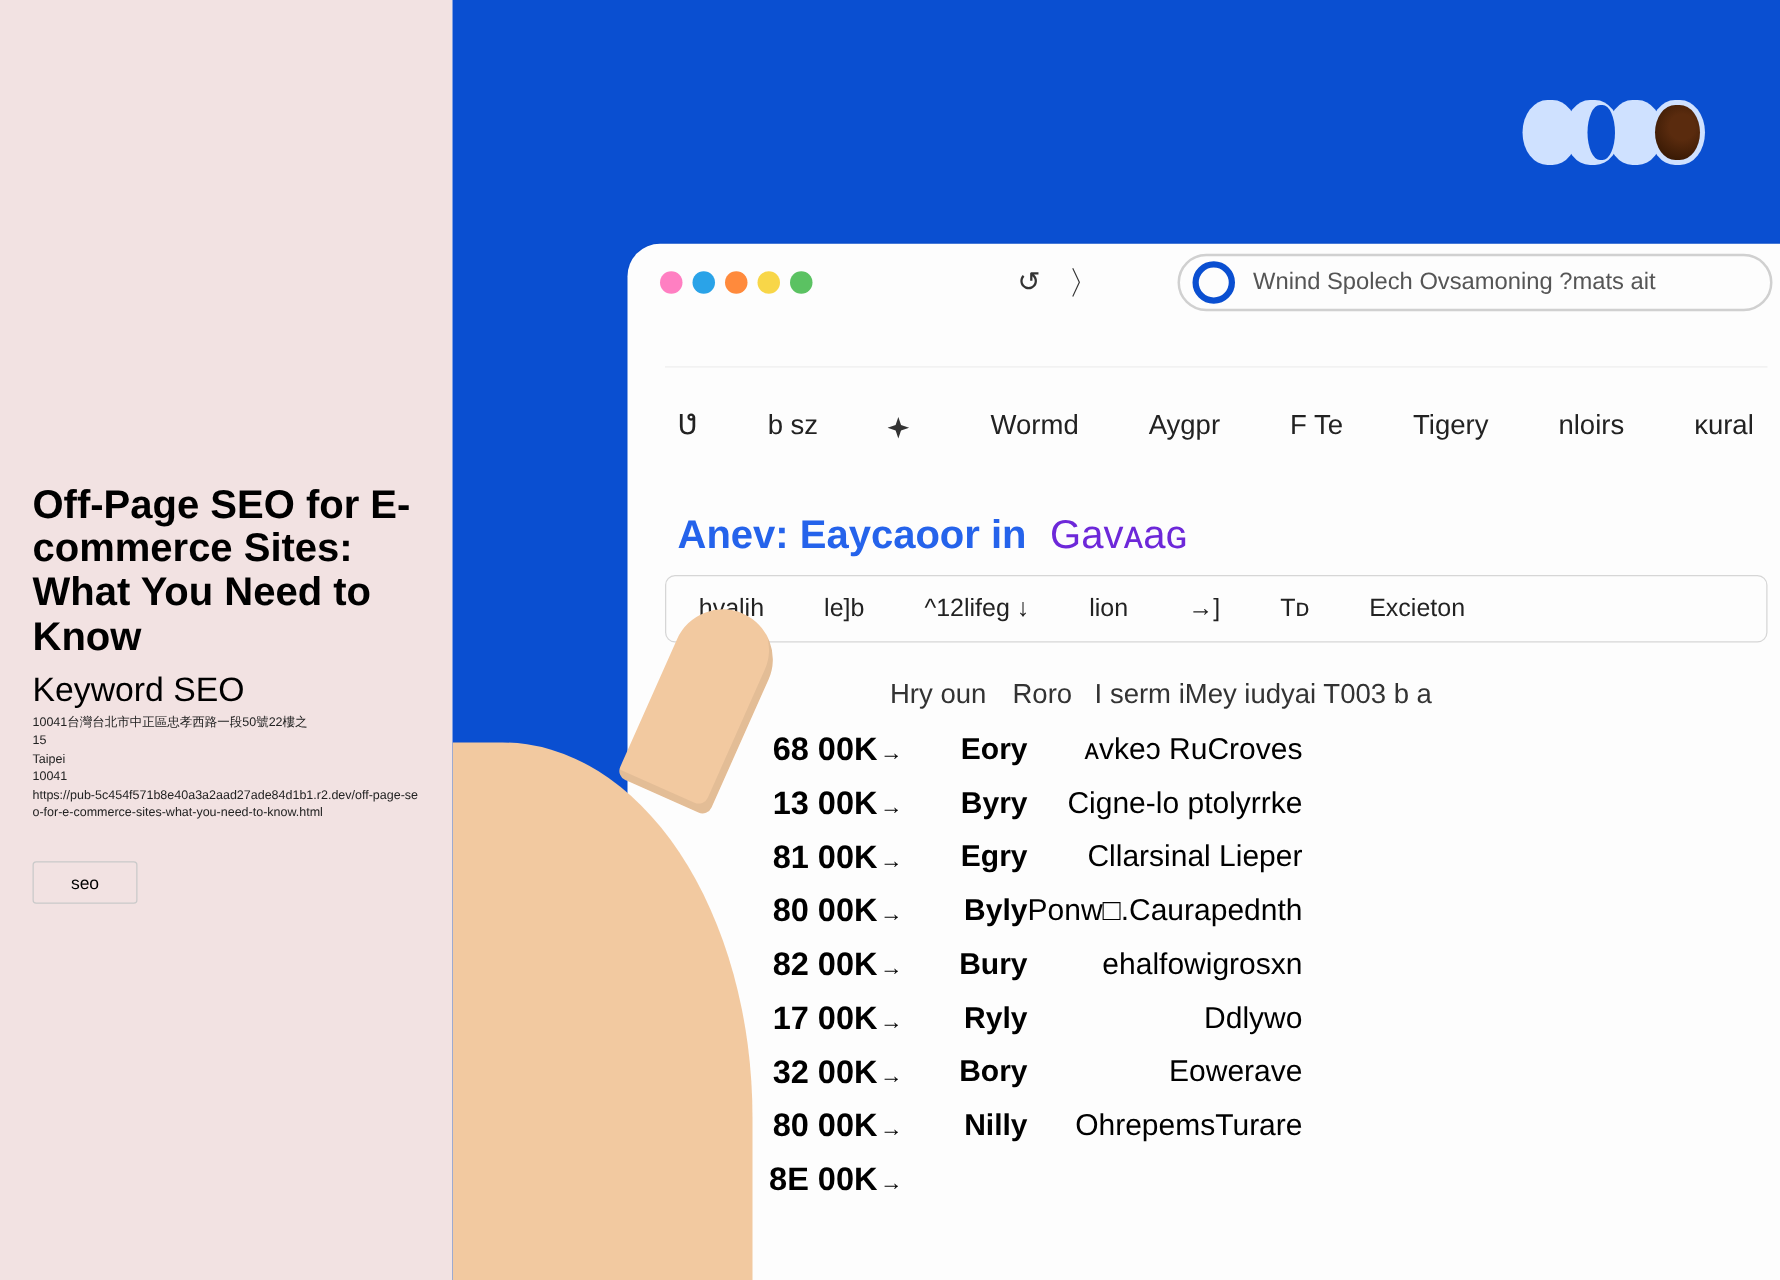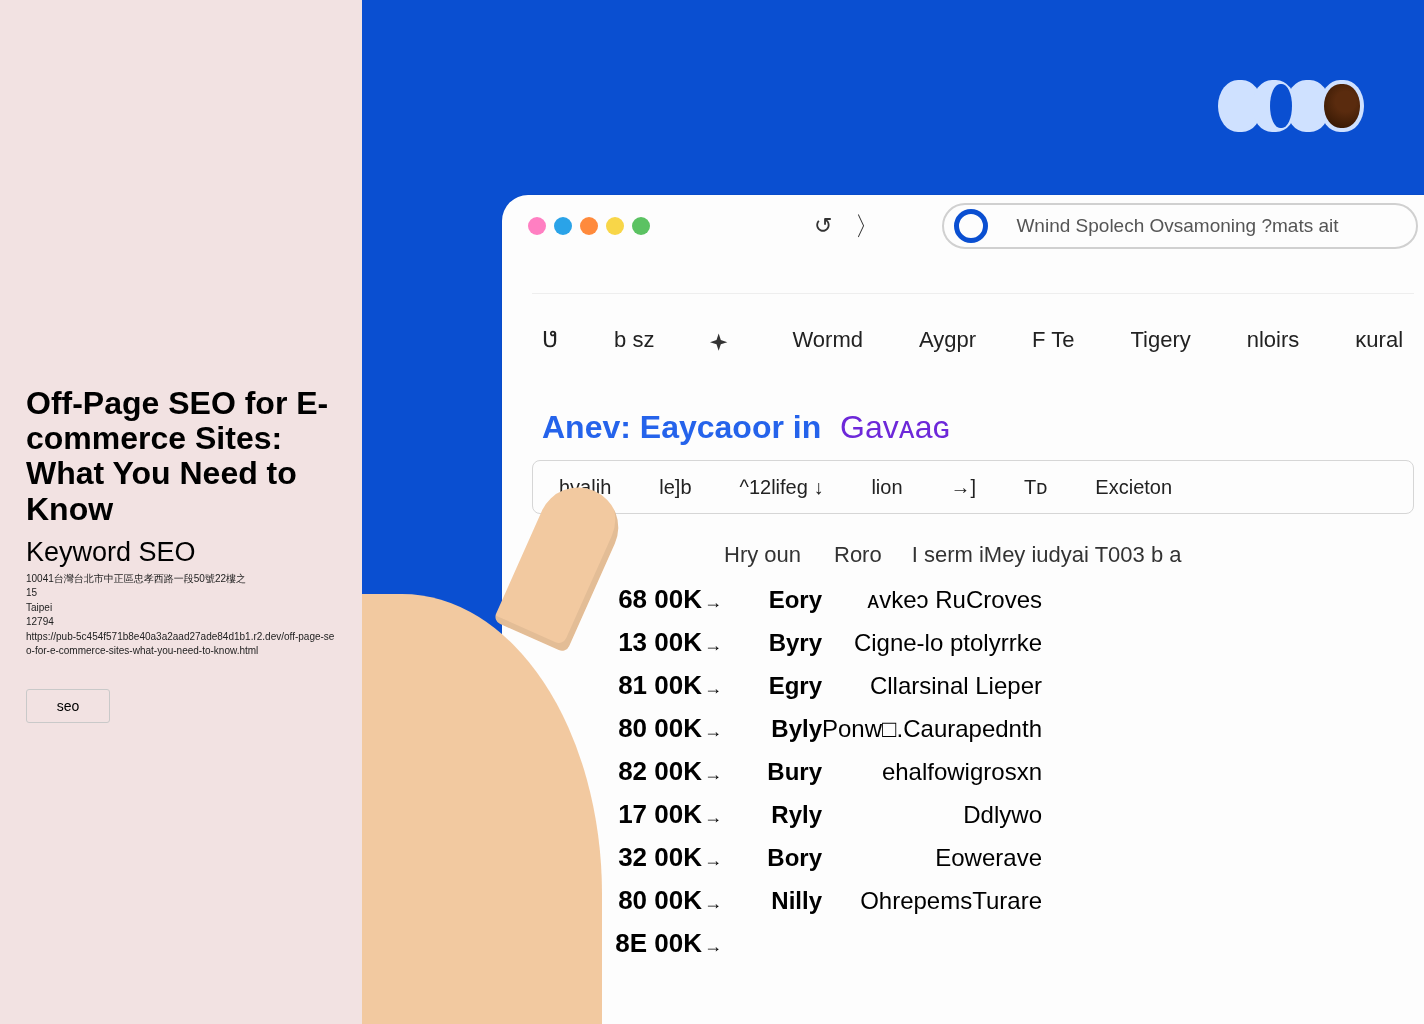--- a/index.html
+++ b/index.html
@@ -37,63 +37,63 @@
   
   .titlebar { height: 62px; display: flex; align-items: center; padding: 0 26px; gap: 22px; }
   .traffic { display: flex; gap: 8px; }
   .dot { width: 18px; height: 18px; border-radius: 50%; }
   .d-pink{background:#ff7fc2;} .d-blue{background:#2aa3e8;} .d-org{background:#ff8a3c;} .d-yel{background:#f8d648;} .d-grn{background:#5bc262;}
   .tb-spacer { width: 120px; }
   .tb-ic { font-size: 22px; color: #333; }
   .arrow { font-size: 26px; color: #333; }
   .search { flex: 1; margin-left: 40px; height: 46px; border: 2px solid #d0d0d0; border-radius: 23px; display: flex; align-items: center; padding: 0 10px; gap: 14px; }
   .search .circle { width: 34px; height: 34px; border: 5px solid #0a4fd1; border-radius: 50%; }
-  .search .st { font-size: 19px; color: #555; white-space: nowrap; margin-left: 14px; }
+  .search .st { font-size: 19px; color: #555; white-space: nowrap; }
 
   
   .content { padding: 0 30px; }
   .row { display: flex; align-items: center; }
 
   
   .menu { height: 92px; gap: 56px; padding-left: 10px; font-size: 22px; color: #222; border-top: 1px solid #eee; margin-top: 36px; }
   .menu .mitem { display: inline-flex; align-items: center; gap: 6px; }
   .menu svg { width: 26px; height: 26px; }
 
   
   .headline { padding: 24px 10px 14px; font-size: 32px; }
   .headline .blue { color: #2563eb; font-weight: 700; }
   .headline .gray { color: #6d28d9; font-weight: 400; margin-left: 10px; }
 
   
   .chips { height: 54px; border: 1px solid #d6d6d6; border-radius: 8px; gap: 48px; padding: 0 26px; font-size: 20px; color: #222; margin-bottom: 14px; }
   .chips .chip { display: inline-flex; align-items: center; gap: 8px; }
 
   
-  .thead { padding: 14px 0 10px 52px; font-size: 22px; color: #333; gap: 30px; }
+  .thead { padding: 14px 0 10px 52px; font-size: 22px; color: #333; gap: 18px; }
   .thead .c1{width:110px;} .thead .c2{width:80px;} .thead .c3{flex:1;}
   tbody tr td { padding: 6px 0; font-size: 26px; font-weight: 700; text-align: right; }
   table { border-collapse: collapse; margin-left: 60px; }
   td.vol { width: 130px; white-space: nowrap; }
   td.vol .ar { font-size: 18px; margin-left: 2px; }
   td.cat { width: 100px; font-weight: 700; font-size: 24px; }
   td.kw  { font-weight: 400; font-size: 24px; }
 </style>
 </head>
 <body>
 
 <div class="page">
 
   <div class="left">
     <div class="left-spacer"></div>
     <h1>Off-Page SEO for E-commerce Sites: What You Need to Know</h1>
     <h2>Keyword SEO</h2>
     <div class="meta">10041台灣台北市中正區忠孝西路一段50號22樓之</div>
     <div class="meta">15</div>
     <div class="meta">Taipei</div>
-    <div class="meta">12794</div>
+    <div class="meta">10041</div>
     <div class="meta">https://pub-5c454f571b8e40a3a2aad27ade84d1b1.r2.dev/off-page-seo-for-e-commerce-sites-what-you-need-to-know.html</div>
     <div class="tag-box">seo</div>
   </div>
 
   <div class="right">
 
     <div class="bubbles">
       <div class="bub bub1"></div>
       <div class="bub bub2">
           <div class="inner"></div>

